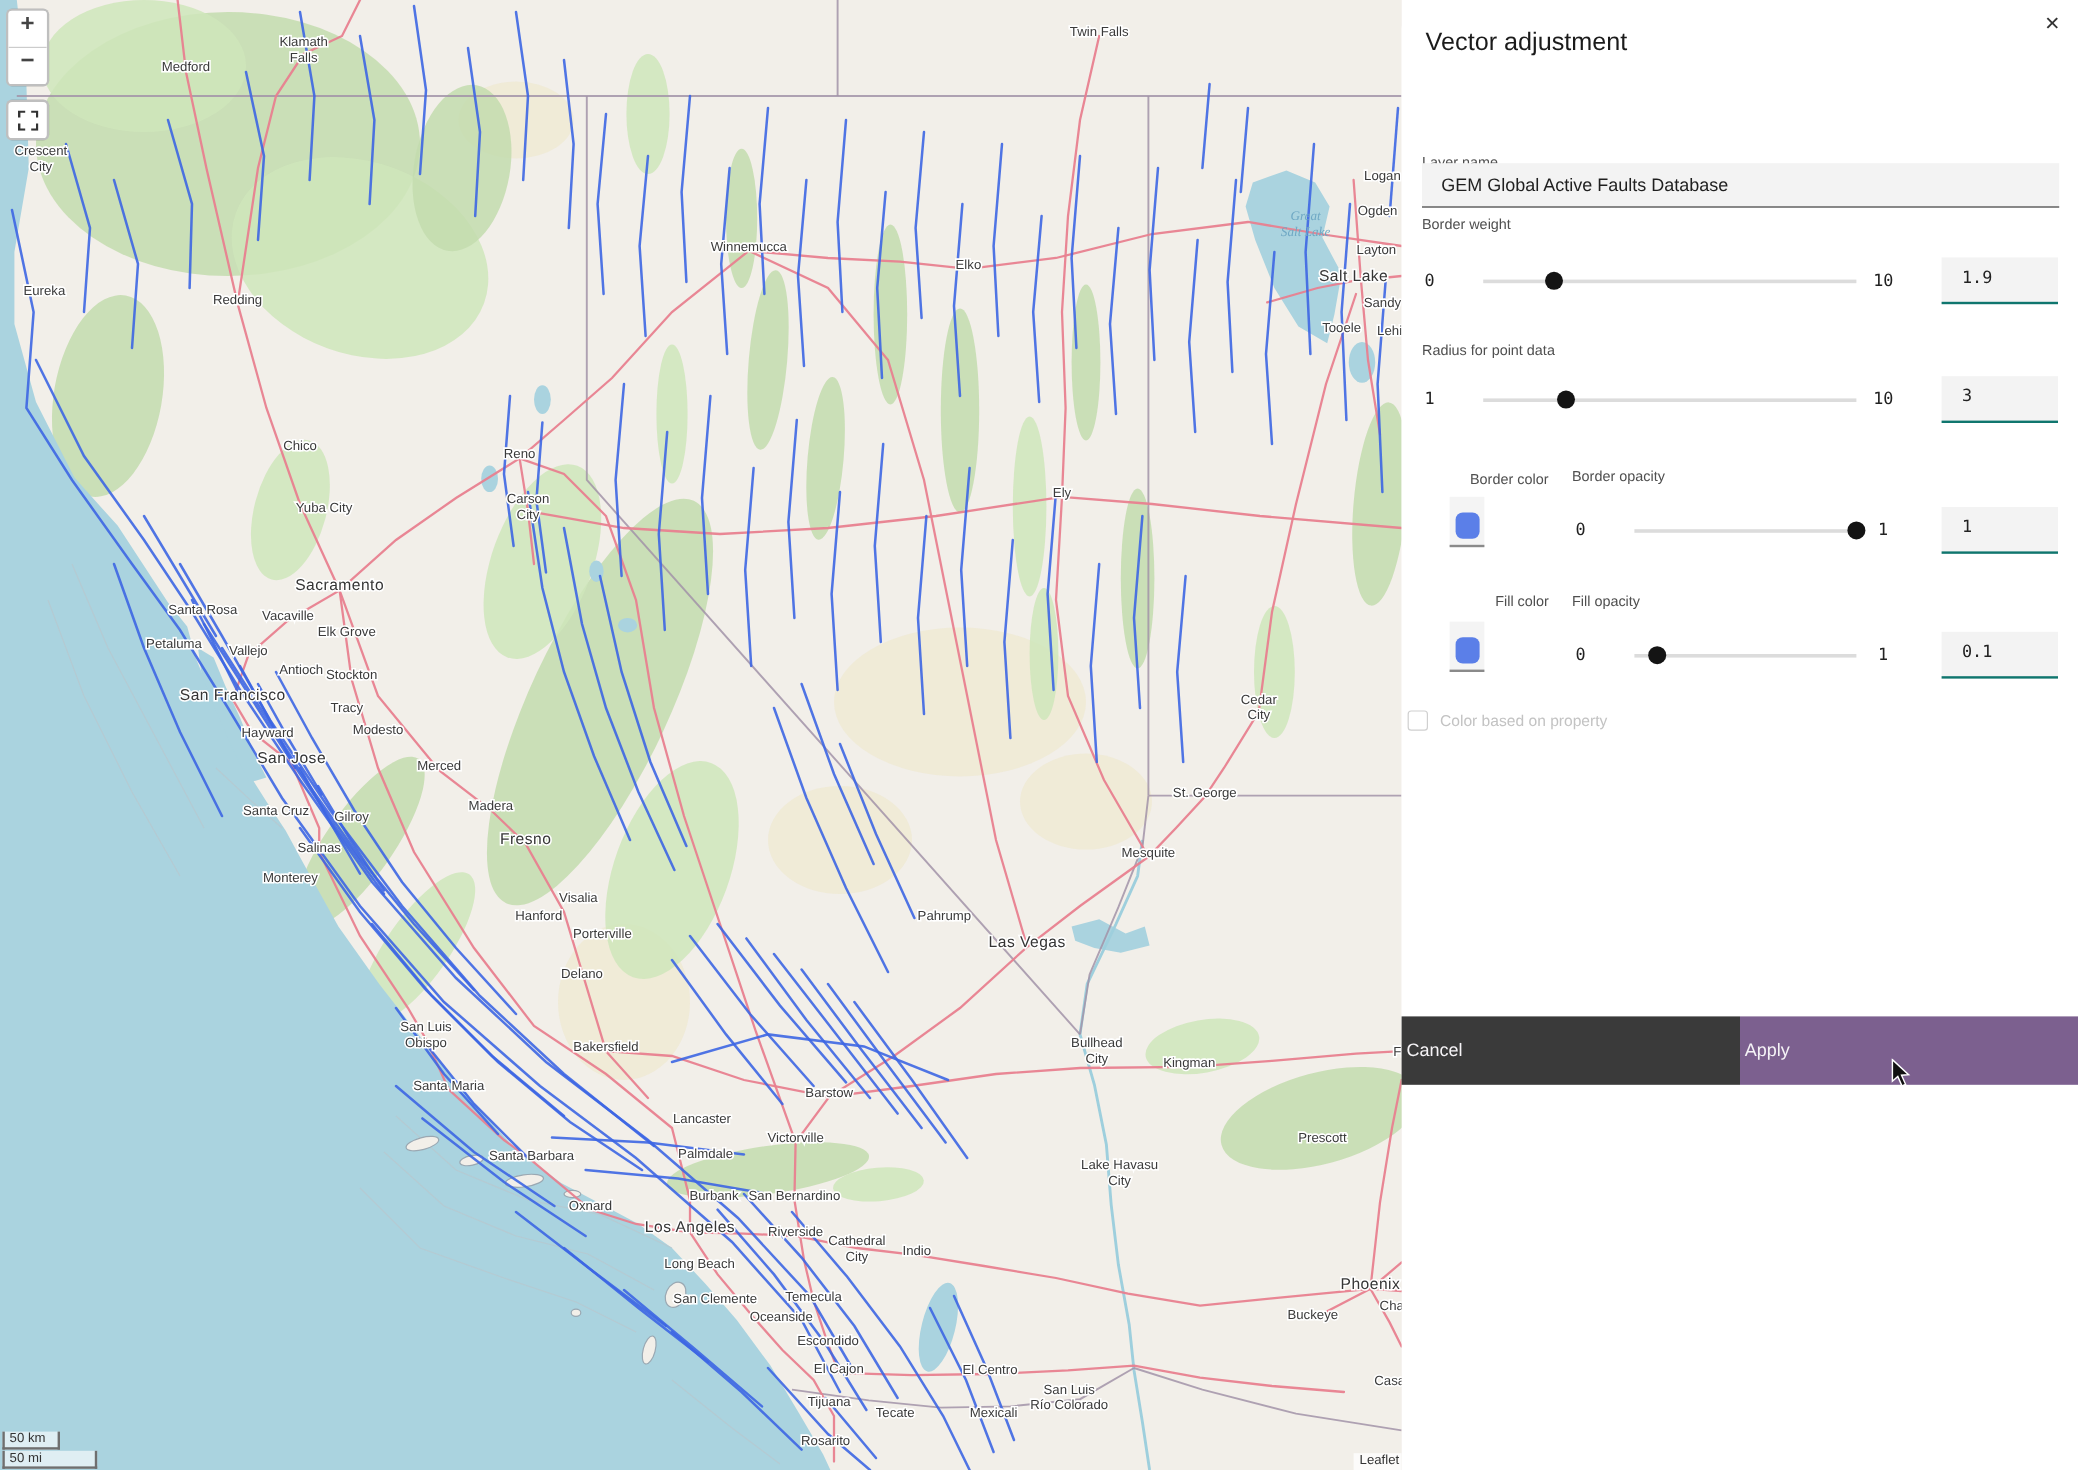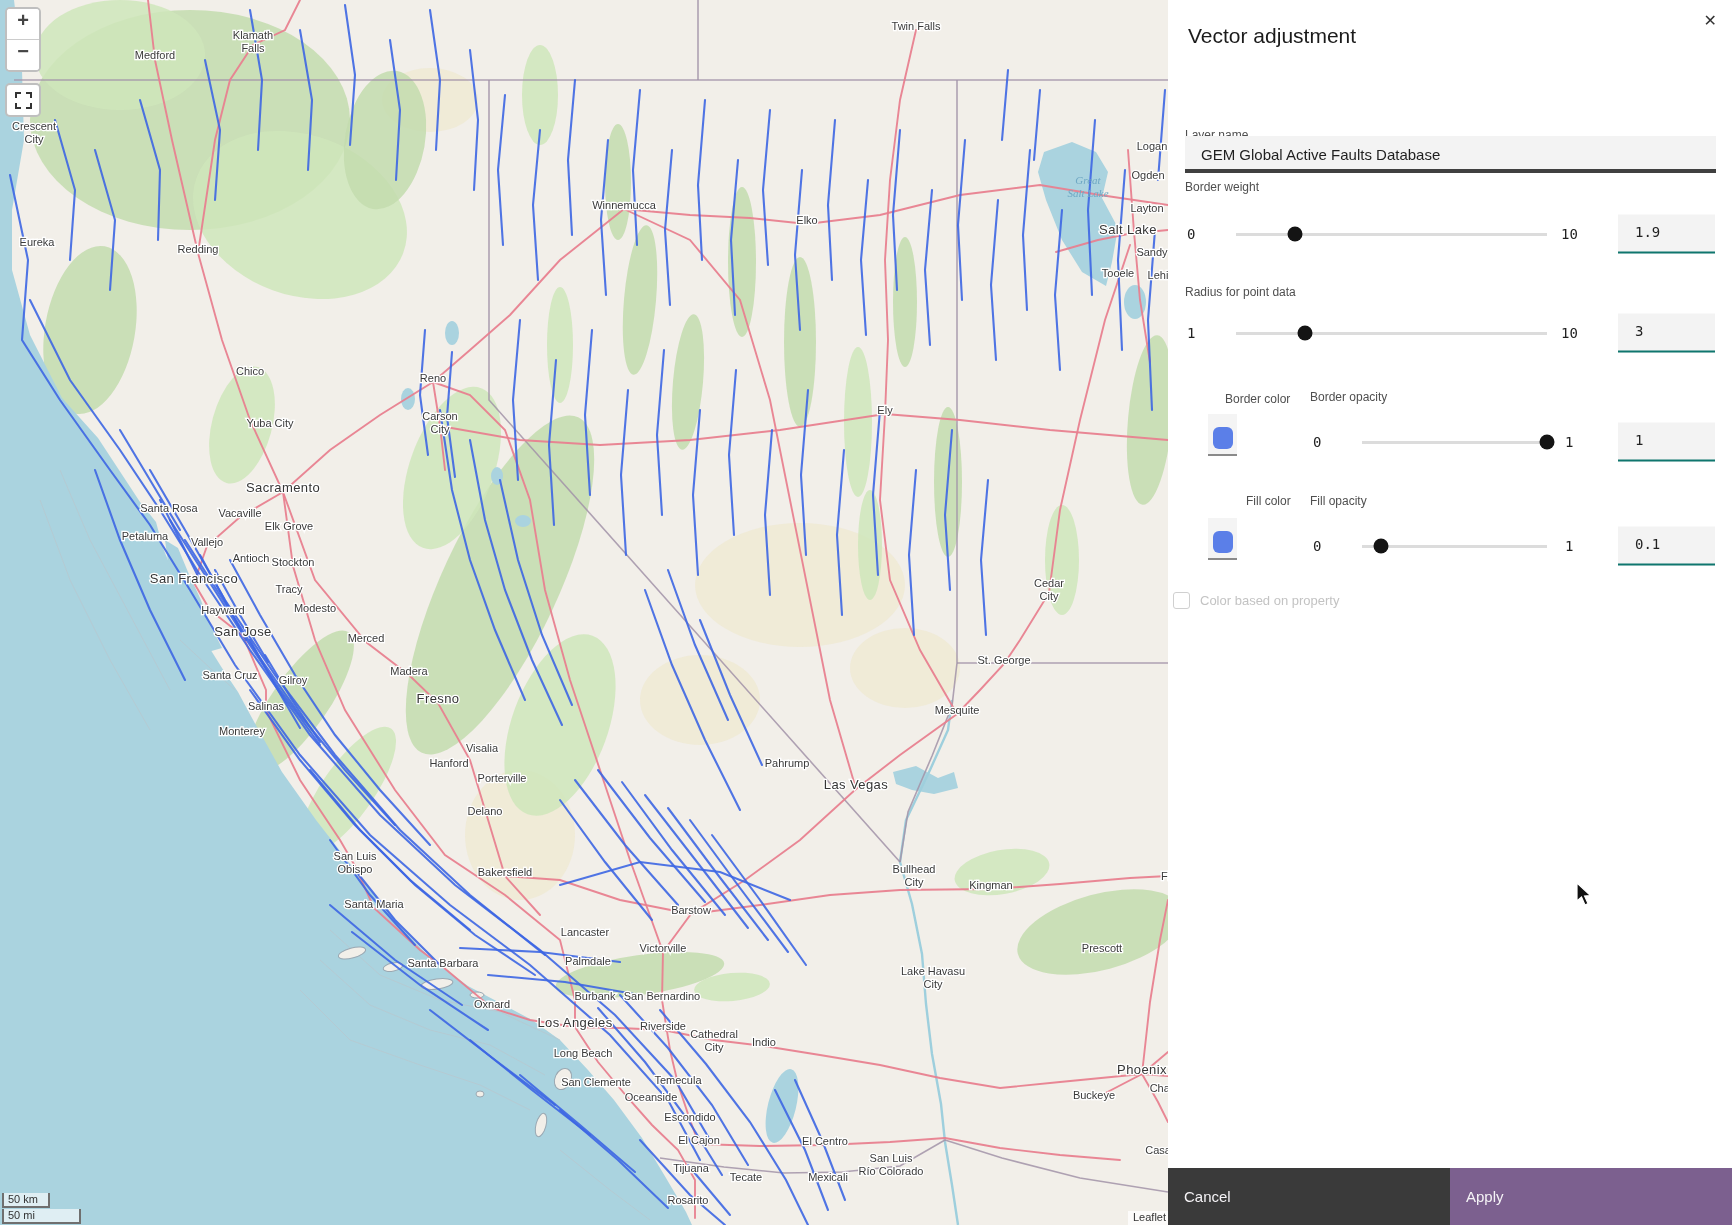--- a/index.html
+++ b/index.html
@@ -18,50 +18,50 @@
   .zbtn:first-child{border-bottom:1px solid #ccc;}
   .fs-ctrl{position:absolute;left:5px;top:83px;width:32px;height:30px;background:#fff;
     border:2px solid rgba(0,0,0,.25);border-radius:5px;display:flex;align-items:center;justify-content:center;cursor:pointer;}
   .scalebox{position:absolute;left:2px;background:rgba(255,255,255,.62);border:2px solid #6f6f6f;border-top:none;
     font:11px "Liberation Sans",sans-serif;color:#333;padding:0 4px 1px 4px;box-sizing:border-box;white-space:nowrap;}
   .scale-km{bottom:17px;width:48px;}
   .scale-mi{bottom:1px;width:79px;}
   .attrib{position:absolute;left:1128px;bottom:0;height:14px;line-height:14px;background:rgba(255,255,255,.75);
     font:11px "Liberation Sans",sans-serif;color:#333;padding:0 5px;white-space:nowrap;}
   
-  .panel{position:absolute;left:1168px;top:0;width:564px;height:1225px;background:#fff;color:#222;border-radius:24px;}
+  .panel{position:absolute;left:1168px;top:0;width:564px;height:904px;background:#fff;color:#222;border-radius:24px;}
   .panel-title{position:absolute;left:20px;top:24px;font-size:21px;color:#1b1b1b;}
   .close{position:absolute;right:15px;top:13px;font-size:16px;color:#333;cursor:pointer;line-height:16px;}
   .flabel{position:absolute;font-size:12px;color:#4f4f4f;}
   .lbl-layer{left:17px;top:128px;text-align:center;}
   .lbl-bw{left:17px;top:180px;}
   .lbl-radius{left:17px;top:285px;}
   .clabel{position:absolute;font-size:12px;color:#4f4f4f;}
   .text-input{position:absolute;left:17px;top:136px;width:531px;height:37px;background:#f3f3f3;
-    border-bottom:4px solid #404040;box-sizing:border-box;cursor:text;}
+    border-bottom:1px solid #404040;box-sizing:border-box;cursor:text;}
   .text-input span{display:block;padding:10px 0 0 16px;font-size:15px;color:#1f1f1f;}
   .srow{position:absolute;left:0;height:40px;width:564px;}
   .mono{font-family:"DejaVu Sans Mono",monospace;font-size:14px;color:#222;}
   .smin,.smax{position:absolute;top:50%;transform:translateY(-50%);}
   .track{position:absolute;top:50%;height:3px;margin-top:-1px;background:#dcdcdc;cursor:pointer;}
   .knob{position:absolute;top:1px;width:15px;height:15px;border-radius:50%;background:#141414;
     transform:translate(-50%,-50%);}
   .full .smin{left:19px;} .full .track{left:68px;width:311px;} .full .smax{left:393px;}
   .op .smin{left:145px;} .op .track{left:194px;width:185px;} .op .smax{left:397px;}
   .vbox{position:absolute;left:450px;top:50%;transform:translateY(-50%);width:97px;height:39px;
     background:#f3f3f3;border-bottom:2px solid #0f766e;box-sizing:border-box;cursor:text;}
   .vbox span{display:block;padding:9px 0 0 17px;font-family:"DejaVu Sans Mono",monospace;font-size:14px;color:#222;}
   .swatch{position:absolute;left:40px;width:29px;height:42px;background:#f4f4f4;border:none;
     border-bottom:2px solid #8a8a8a;padding:0;cursor:pointer;}
   .chip{width:20px;height:22px;border-radius:6px;margin:8px auto 0 auto;}
   .cbx-row{position:absolute;left:0;top:590px;height:20px;width:564px;}
   .cbx{position:absolute;left:5px;top:2px;width:15px;height:15px;border:1px solid #d0d0d0;border-radius:3px;background:#fff;cursor:pointer;}
   .cbx-label{position:absolute;left:32px;top:3px;font-size:13px;color:#c3c3c3;}
   .footer{position:absolute;left:0;bottom:0;width:564px;height:57px;display:flex;}
-  .btn{flex:1;display:flex;align-items:center;padding-left:16px;font-size:15px;color:#f5f3f6;cursor:pointer;}
+  .btn{flex:1;display:flex;align-items:center;padding-left:4px;font-size:15px;color:#f5f3f6;cursor:pointer;}
   
   .cursor{position:absolute;left:1575px;top:882px;pointer-events:none;}
 </style>
 </head>
 <body>
 
 <div class="app">
 
   <div class="map">
     <svg id="map-svg" viewBox="0 0 1168 1225" width="1168" height="1225" xmlns="http://www.w3.org/2000/svg">

